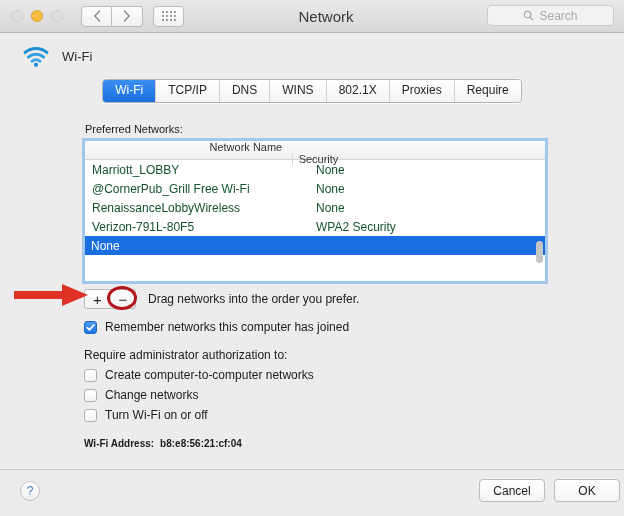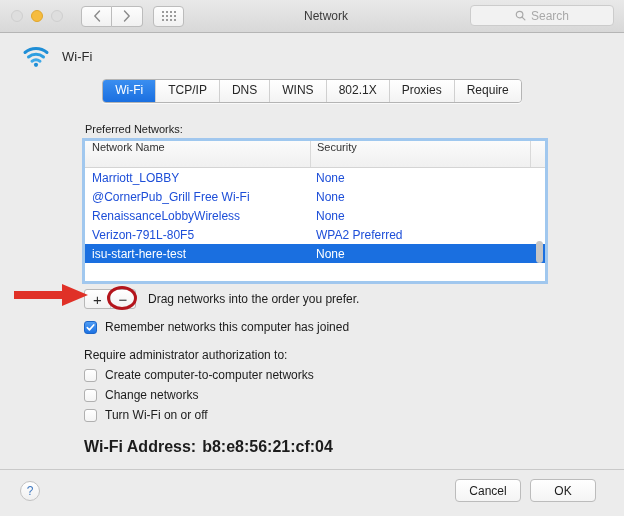--- a/index.html
+++ b/index.html
@@ -80,31 +80,31 @@
     grid-template-columns: repeat(4, 2px);
     grid-template-rows: repeat(3, 2px);
     gap: 2px;
   }
   .griddots i { background: #9a9a9a; display: block; width: 2px; height: 2px; }
 
   .win-title {
     position: absolute;
     left: 0; right: 0;
     text-align: center;
-    font-size: 12px;
+    font-size: 15px;
     color: #3a3a3a;
     pointer-events: none;
     padding-left: 28px;
   }
 
   .searchfield {
     position: absolute;
     right: 10px;
     top: 5px;
-    width: 144px;
+    width: 127px;
     height: 21px;
     background: #f2f2f2;
     border: 1px solid #cccccc;
     border-radius: 4px;
     display: flex;
     align-items: center;
     justify-content: center;
     box-sizing: border-box;
   }
   .search-inner { display: flex; align-items: center; gap: 5px; }
@@ -171,37 +171,39 @@
     width: 462px;
     height: 142px;
     background: #ffffff;
     border: 1px solid #9fc8ef;
     box-shadow: 0 0 0 2px rgba(100,170,240,0.55);
     box-sizing: border-box;
     overflow: hidden;
   }
   .lhead {
     display: flex;
-    height: 27px;
+    height: 19px;
     background: linear-gradient(to bottom, #fbfbfb, #f0f0f0);
     border-bottom: 1px solid #d4d4d4;
     font-size: 11px;
     color: #333333;
-    box-sizing: border-box;
+    align-items: center;
+    box-sizing: border-box;
+    flex-direction: column;
   }
   .lhead .c1 { width: 225px; padding-left: 7px; box-sizing: border-box; }
   .lhead .c2 { flex: 1; padding-left: 6px; border-left: 1px solid #d9d9d9; box-sizing: border-box; }
   .lhead .c3 { width: 14px; border-left: 1px solid #d9d9d9; height: 100%; }
 
   .lrow {
     display: flex;
     height: 19px;
     align-items: center;
     font-size: 12px;
-    color: #1d4ed8;
+    color: #14532d;
     box-sizing: border-box;
   }
   .lrow .n { width: 225px; padding-left: 7px; box-sizing: border-box; overflow: hidden; white-space: nowrap; }
   .lrow .s { flex: 1; padding-left: 6px; box-sizing: border-box; overflow: hidden; white-space: nowrap; }
   .lrow.selected { background: #1a6fe0; color: #ffffff; }
 
   .vscroll {
     position: absolute;
     right: 2px;
     top: 100px;
@@ -282,21 +284,21 @@
     font-size: 12px;
     color: #1c1c1c;
     margin-left: 8px;
   }
   .section-label {
     font-size: 12px;
     color: #1c1c1c;
     margin: 14px 0 0 84px;
   }
   .wifi-addr {
-    font-size: 16px;
+    font-size: 10px;
     color: #1c1c1c;
     margin: 16px 0 0 84px;
     font-weight: bold;
   }
   .wifi-addr span.val { font-weight: bold; margin-left: 6px; }
 
   
   .footer {
     position: absolute;
     left: 0; right: 0; bottom: 0;
@@ -315,21 +317,21 @@
     background: linear-gradient(to bottom, #ffffff, #f0f0f0);
     display: flex;
     align-items: center;
     justify-content: center;
     font-size: 12px;
     color: #3f78c0;
     box-sizing: border-box;
   }
   .footer-actions {
     position: absolute;
-    right: 28px;
+    right: 4px;
     top: 9px;
     display: flex;
     gap: 9px;
   }
   .pushbtn {
     min-width: 66px;
     height: 23px;
     border: 1px solid #bcbcbc;
     border-radius: 4px;
     background: linear-gradient(to bottom, #ffffff, #f4f4f4);
@@ -446,24 +448,23 @@
       <div class="lrow">
         <div class="n">@CornerPub_Grill Free Wi-Fi</div>
         <div class="s">None</div>
       </div>
       <div class="lrow">
         <div class="n">RenaissanceLobbyWireless</div>
         <div class="s">None</div>
       </div>
       <div class="lrow">
         <div class="n">Verizon-791L-80F5</div>
-        <div class="s">WPA2 Preferred</div>
+        <div class="s">WPA2 Security</div>
       </div>
       <div class="lrow selected">
-        <div class="n">isu-start-here-test</div>
         <div class="s">None</div>
       </div>
 
       <div class="vscroll"></div>
     </div>
 
     <div class="pmrow">
       <div class="pmgroup">
         <div class="pmbtn plus">+</div>
         <div class="pmbtn minus">−</div>

